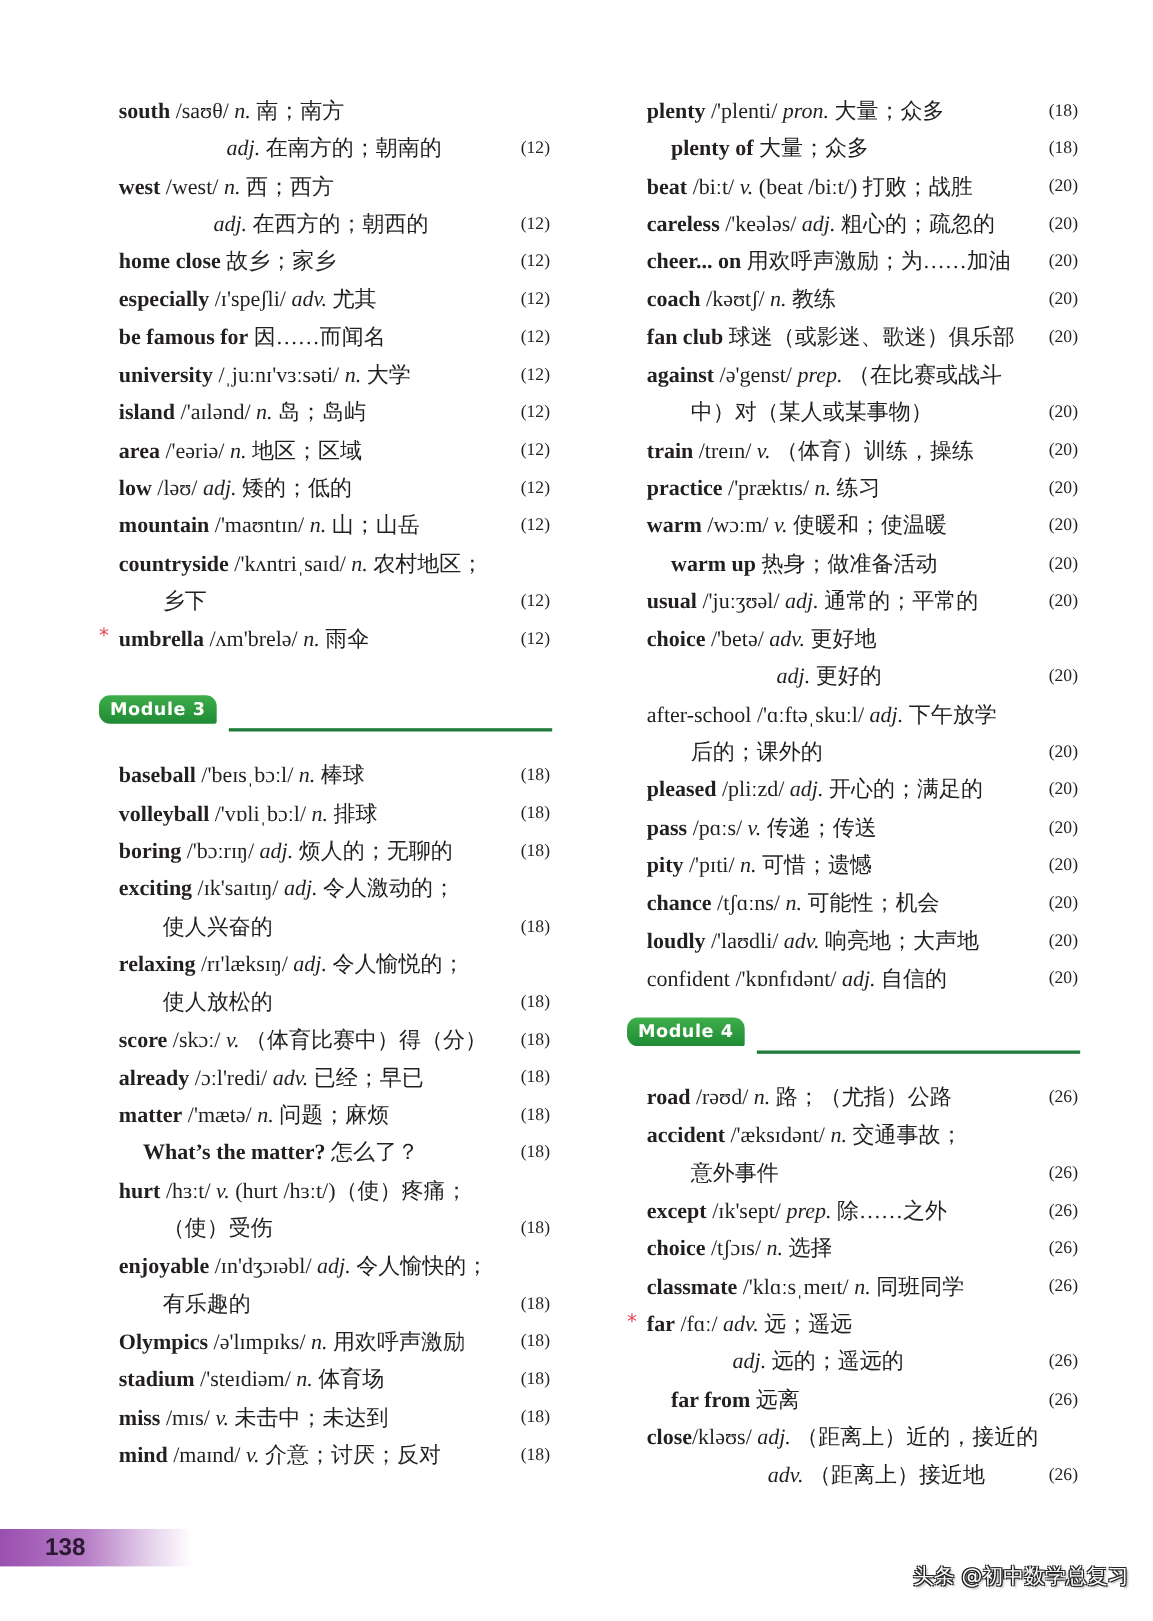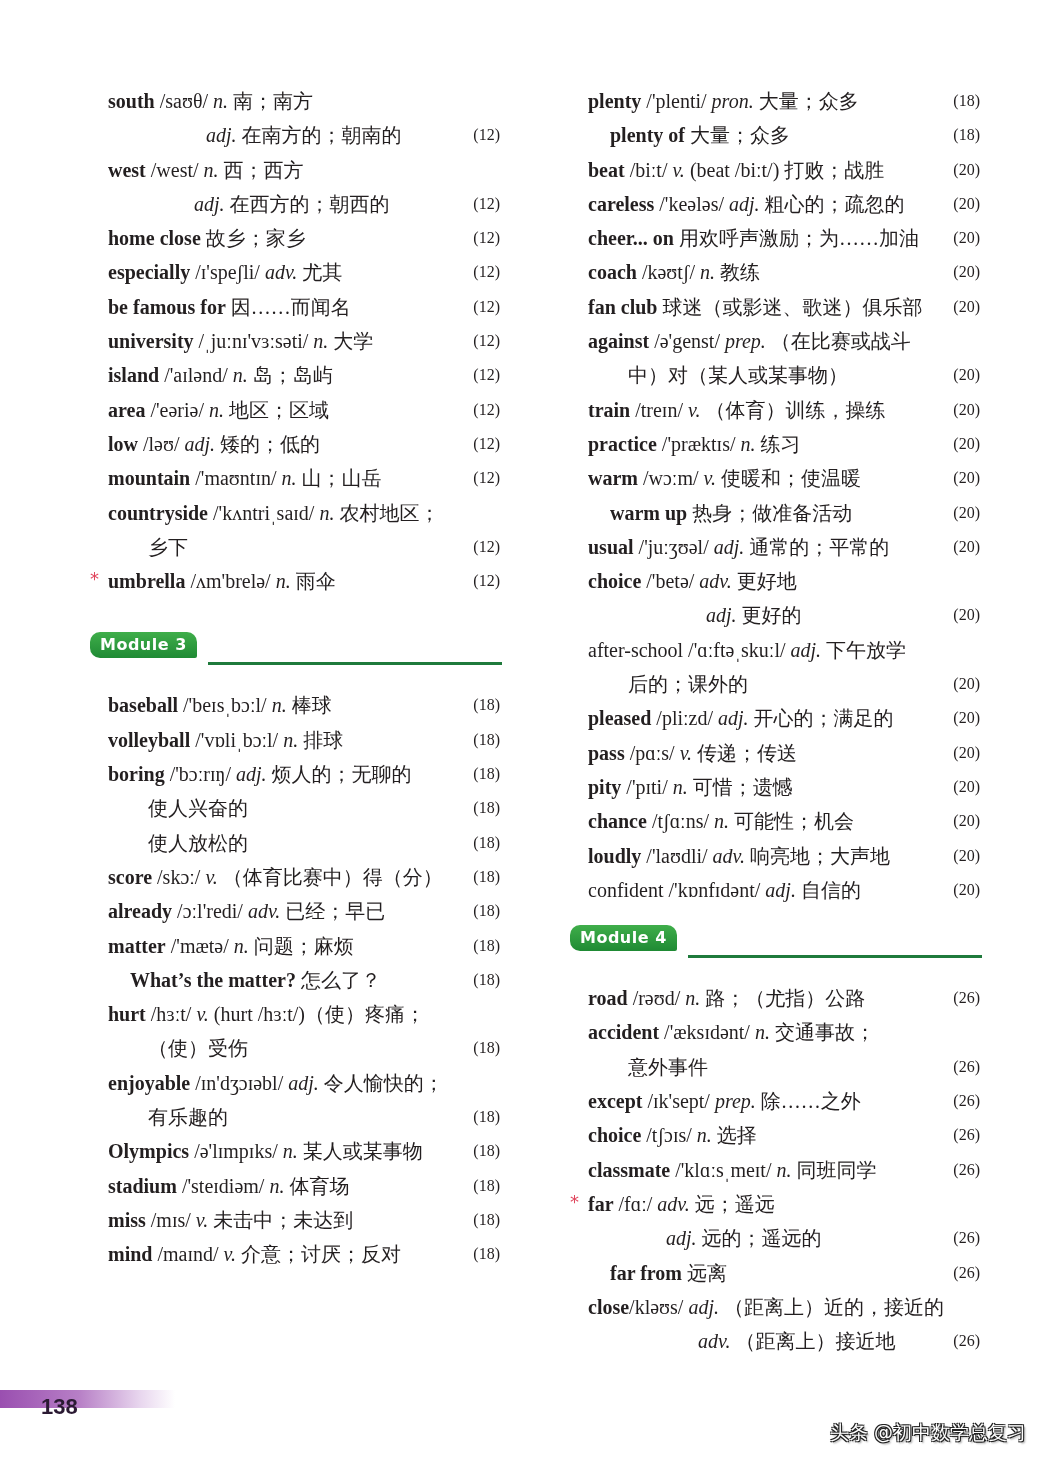--- a/index.html
+++ b/index.html
@@ -46,21 +46,21 @@
     border-radius: 10px 10px 2px 10px;
     letter-spacing: 0.5px;
     z-index: 2;
   }
   .module-line {
     position: absolute; left: 100px; right: -2px; top: 42px;
     height: 3px; background: #1f7a3c;
   }
 
   .page-num-bar {
-    position: absolute; left: 0; top: 1390px; width: 175px; height: 18px;
+    position: absolute; left: 0; top: 1390px; width: 175px; height: 34px;
     background: linear-gradient(90deg, #9a4fb0 0%, #b77fc6 45%, #e8d6ee 80%, #ffffff 100%);
   }
   .page-num {
     position: absolute; left: 41px; top: 0; line-height: 34px;
     font-family: "Liberation Sans", sans-serif; font-weight: bold;
     font-size: 22px; color: #2b1a33;
   }
   .watermark {
     position: absolute; right: 22px; top: 1420px;
     font-family: "DejaVu Sans", sans-serif;
@@ -199,25 +199,37 @@
   </div>
 
   <div class="row">
     <span class="word">boring</span>
     <span>/'bɔːrɪŋ/</span>
     <span class="pos">adj.</span>
     <span>烦人的；无聊的</span>
     <span class="num">(18)</span>
   </div>
 
+  <div class="row">
+    <span class="word">exciting</span>
+    <span>/ɪk'saɪtɪŋ/</span>
+    <span class="pos">adj.</span>
+    <span>令人激动的；</span>
+  </div>
   <div class="row indent-2">
     <span>使人兴奋的</span>
     <span class="num">(18)</span>
   </div>
 
+  <div class="row">
+    <span class="word">relaxing</span>
+    <span>/rɪ'læksɪŋ/</span>
+    <span class="pos">adj.</span>
+    <span>令人愉悦的；</span>
+  </div>
   <div class="row indent-2">
     <span>使人放松的</span>
     <span class="num">(18)</span>
   </div>
 
   <div class="row">
     <span class="word">score</span>
     <span>/skɔː/</span>
     <span class="pos">v.</span>
     <span>（体育比赛中）得（分）</span>
@@ -265,21 +277,21 @@
   </div>
   <div class="row indent-2">
     <span>有乐趣的</span>
     <span class="num">(18)</span>
   </div>
 
   <div class="row">
     <span class="word">Olympics</span>
     <span>/ə'lɪmpɪks/</span>
     <span class="pos">n.</span>
-    <span>某人或某事物</span>
+    <span>用欢呼声激励</span>
     <span class="num">(18)</span>
   </div>
 
   <div class="row">
     <span class="word">stadium</span>
     <span>/'steɪdiəm/</span>
     <span class="pos">n.</span>
     <span>体育场</span>
     <span class="num">(18)</span>
   </div>

